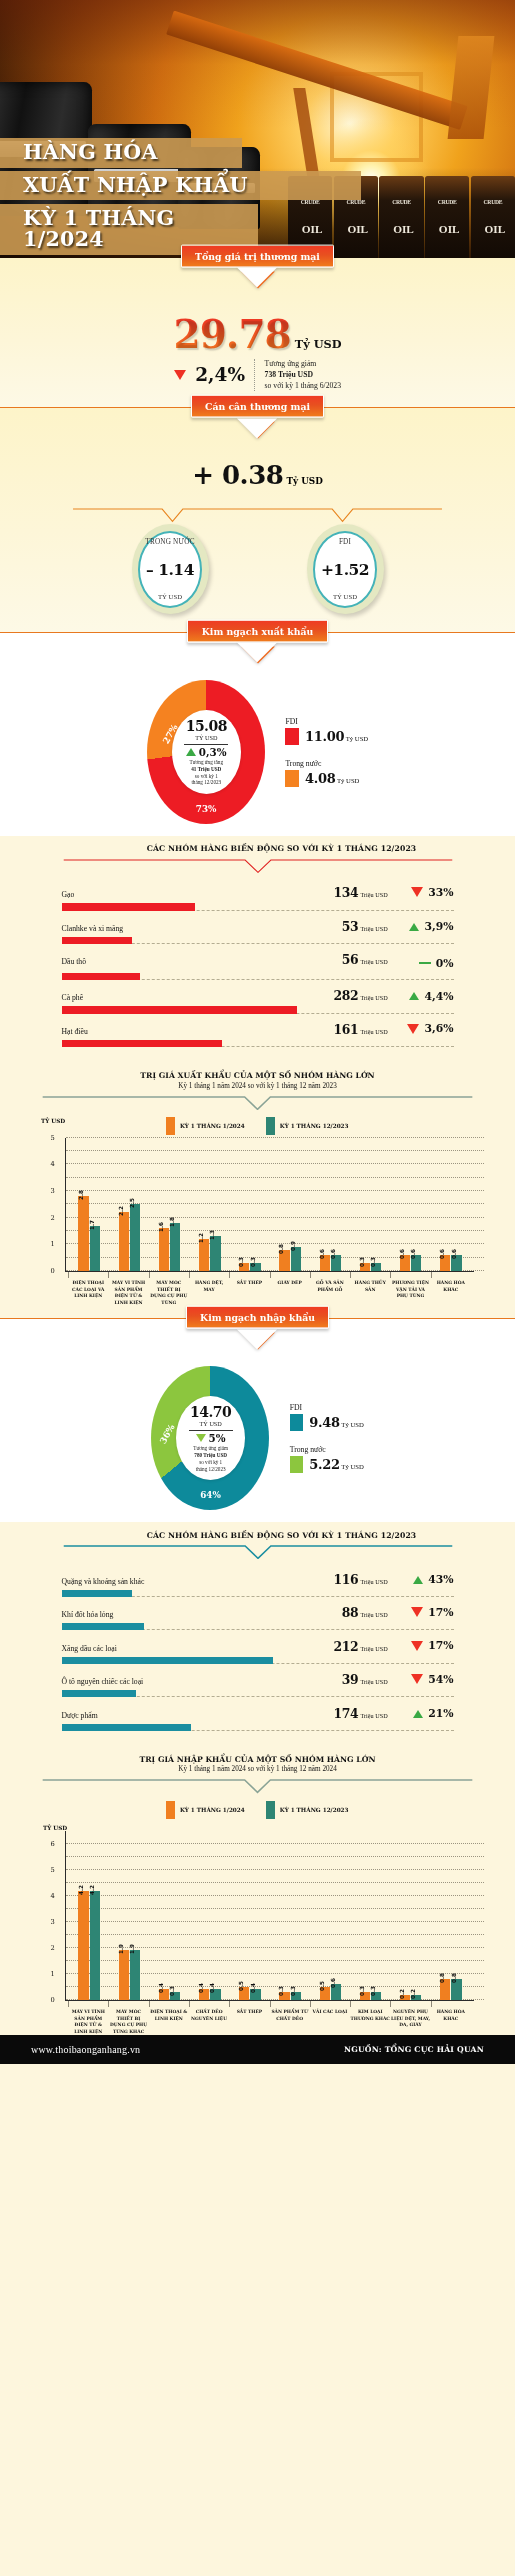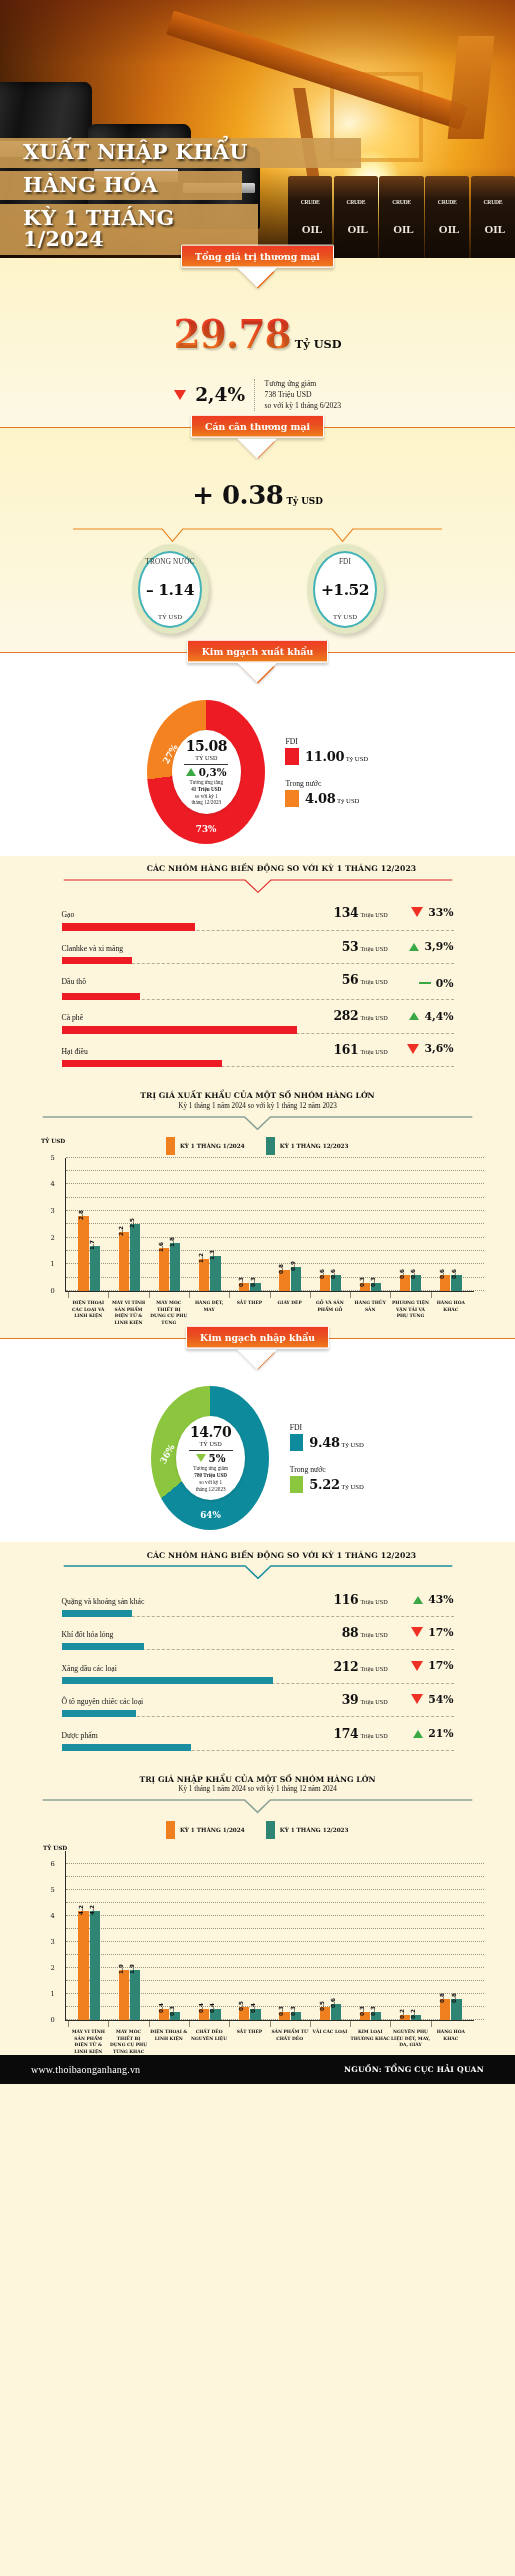--- a/index.html
+++ b/index.html
@@ -143,28 +143,28 @@
     font-size: 39px;
     background: linear-gradient(180deg,#ef3b24 20%, #f58220 100%);
     -webkit-background-clip: text; background-clip: text; color: transparent;
     text-shadow: 1.5px 2.1px 1.5px rgba(0,0,0,.18);
     letter-spacing: -1px;
   }
   .total-num .unit { font-size: 11.3px; color:#111; margin-left:4.1px; }
 
   .delta-row {
     display:flex; justify-content:center; align-items:center;
-    gap: 9.3px; margin-top: 21px; padding-bottom: 15.5px;
+    gap: 9.3px; margin-top: 1px; padding-bottom: 15.5px;
   }
   .tri-down { width:0;height:0;border-left:6.7px solid transparent;border-right:6.7px solid transparent;border-top:10.3px solid #ee3124; }
   .tri-up   { width:0;height:0;border-left:5.7px solid transparent;border-right:5.7px solid transparent;border-bottom:8.8px solid #3aa944; }
   .dash-line { width:0.5px; height:32px; border-left: 1px dotted #9b9b8f; }
   .delta-pct { font-family:"DejaVu Serif",serif; font-weight:700; font-size: 18.5px; color:#111; }
   .delta-txt { font-size: 7.7px; line-height:1.45; color:#1a1a1a; }
-  .delta-txt b { font-weight:400; }
+  .delta-txt b { font-weight:700; }
 
   
   .balance-num { text-align:center; padding-top:29px; font-family:"DejaVu Serif",serif; font-weight:700; }
   .balance-num .big { font-size: 26px; color:#111; letter-spacing:-0.5px; }
   .balance-num .unit { font-size:8.8px; margin-left:3.1px; }
   .bracket {
     position:relative; width: 371px; margin: 17.5px auto 0; height: 15.5px;
   }
   .bracket svg { display:block; }
   .circles { display:flex; justify-content:center; gap: 98px; margin-top: 1px; padding-bottom: 17.5px; }
@@ -302,25 +302,25 @@
           <span>CRUDE</span>
           <i>OIL</i>
         </div>
       <div class="crude-can">
           <span>CRUDE</span>
           <i>OIL</i>
         </div>
     </div>
 
     <div class="title-wrap">
+      <div class="title-band t2">
+        <span>HÀNG HÓA</span>
+      </div>
       <div class="title-band t1">
         <span>XUẤT NHẬP KHẨU</span>
-      </div>
-      <div class="title-band t2">
-        <span>HÀNG HÓA</span>
       </div>
       <div class="title-band t3">
         <span>KỲ 1 THÁNG 1/2024</span>
       </div>
     </div>
   </div>
 
   <div class="sec band-cream">
     <div class="ribbon-wrap" style="transform:translateY(-13.4px);">
       <div class="ribbon">Tổng giá trị thương mại</div>

